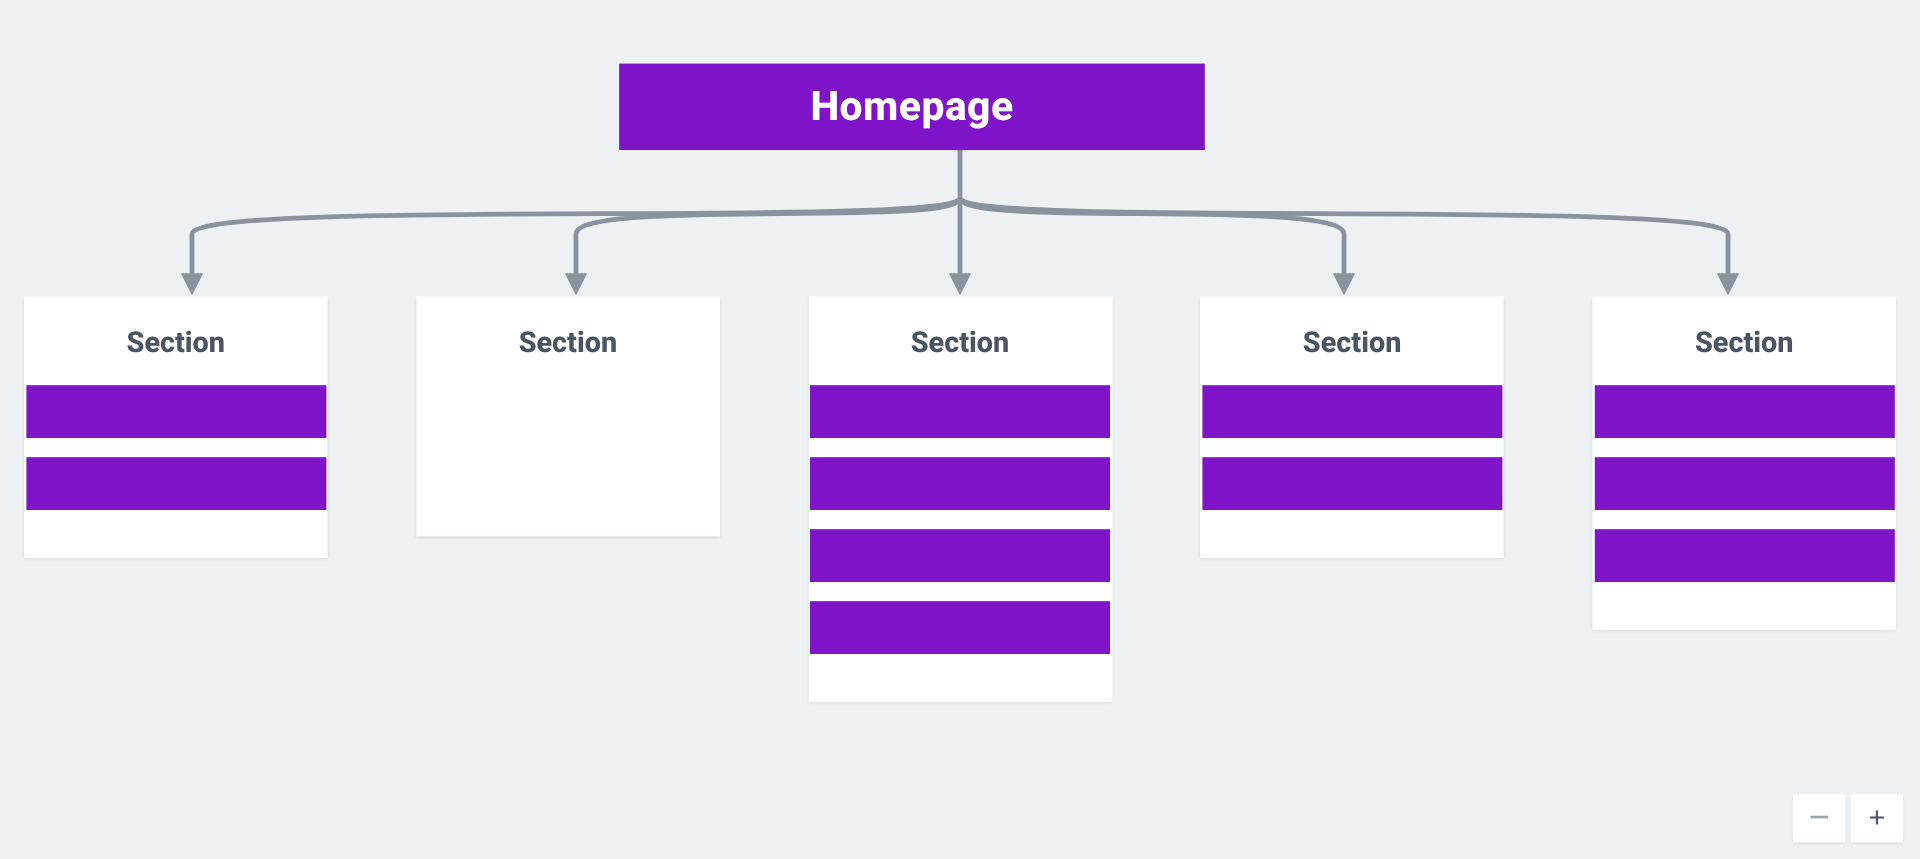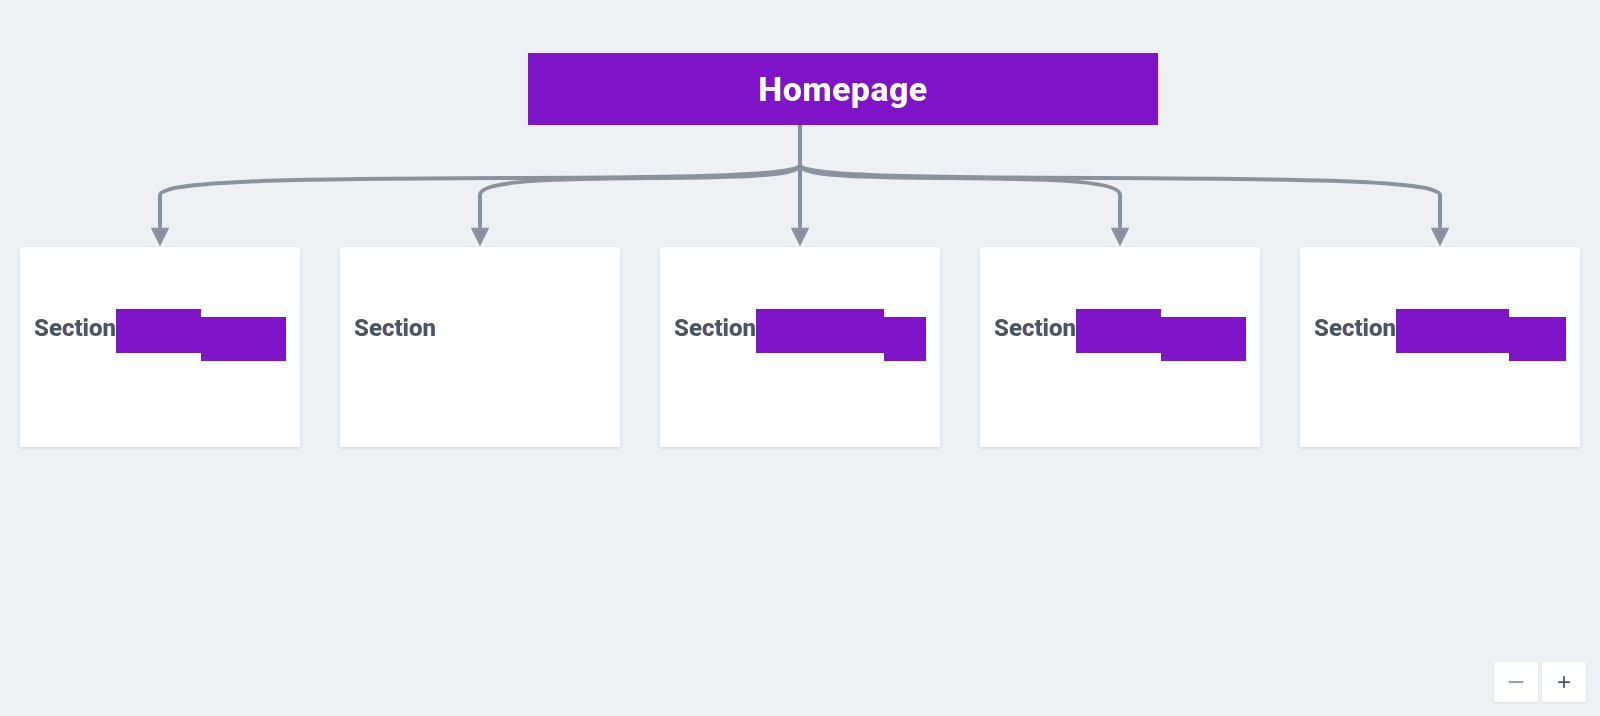--- a/index.html
+++ b/index.html
@@ -12,23 +12,23 @@
     position:relative;
     overflow:hidden;
   }
   .canvas{
     position:relative;
     width:1600px;
     height:716px;
   }
   .root-node{
     position:absolute;
-    left:528px;
+    left:516px;
     top:53px;
-    width:630px;
+    width:488px;
     height:72px;
     background:#7e13c8;
     display:flex;
     align-items:center;
     justify-content:center;
     color:#fff;
     font-weight:800;
     font-size:34px;
     letter-spacing:.4px;
     box-shadow:0 1px 2px rgba(0,0,0,.08);
@@ -38,25 +38,25 @@
     top:247px;
     left:20px;
     right:20px;
     display:flex;
     justify-content:space-between;
     align-items:flex-start;
     gap:24px;
   }
   .card{
     background:#fff;
-    width:280px;
+    width:253px;
     box-shadow:0 1px 3px rgba(0,0,0,.12);
     padding:24px 14px 40px 14px;
     display:flex;
-    flex-direction:row;
+    flex-direction:column;
     align-items:center;
     min-height:200px;
   }
   .card-title{
     color:#4a5563;
     font-weight:800;
     font-size:24px;
     margin-bottom:22px;
   }
   .bar{

